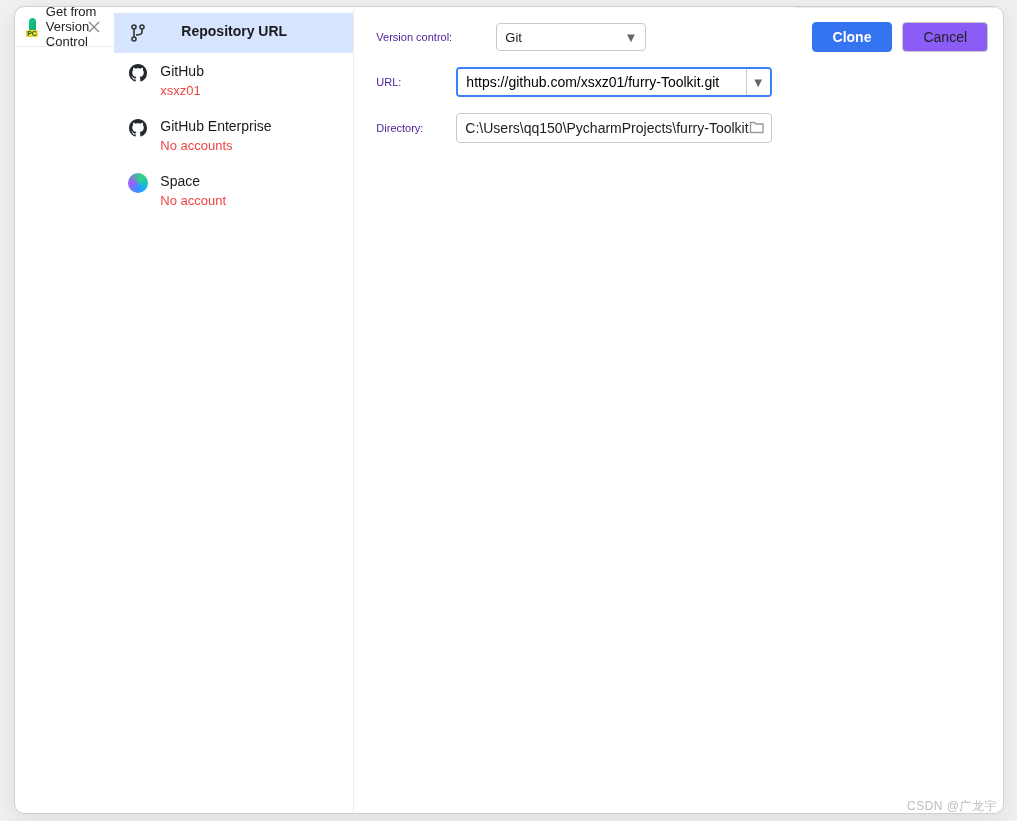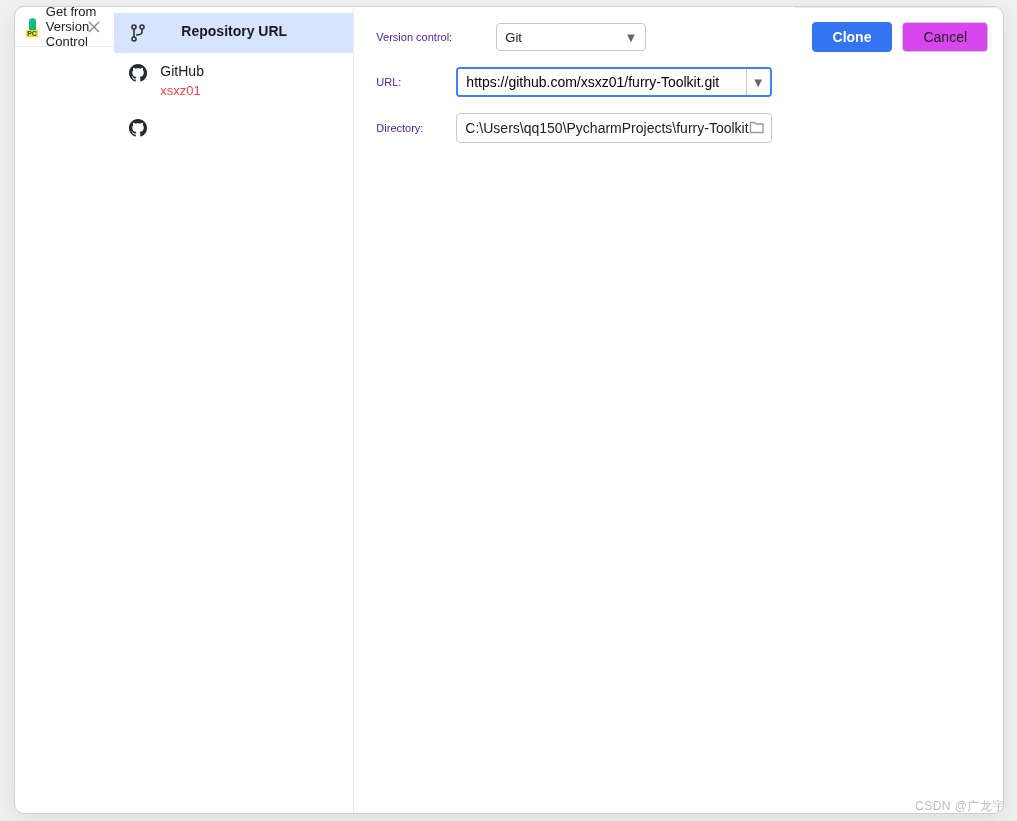--- a/index.html
+++ b/index.html
@@ -118,27 +118,27 @@
     .dir-text{flex:1; overflow:hidden; white-space:nowrap;}
     .folder-ico{color:#9a9a9a; cursor:pointer;}
     .footer{
       height:58px; border-top:1px solid #ececec;
       display:flex; align-items:center; justify-content:flex-end;
       padding:4px 18px; gap:10px;
     }
     .btn{
       height:30px; padding:0 20px; border-radius:4px;
       font-size:14px; cursor:pointer;
-      border:1px solid #c8c8c8; background:#d946ef; color:#222;
+      border:1px solid #c8c8c8; background:#8b5cf6; color:#222;
     }
     .btn.primary{
       background:#3574f0; border-color:#3574f0; color:#fff; font-weight:600;
     }
     .watermark{
-      position:absolute; right:12px; bottom:6px;
+      position:absolute; right:20px; bottom:6px;
       font-size:12px; color:#bdbdbd; pointer-events:none;
       letter-spacing:.5px;
     }
     .space-icon{
       background: conic-gradient(from 30deg,#2bd97f,#1aa6ff,#9b5cff,#2bd97f);
       border-radius:50%;
     }
   </style>
 </head>
 <body>
@@ -184,22 +184,33 @@
           <div class="side-sub">xsxz01</div>
         </div>
       </div>
 
       <div class="side-item">
         <div class="side-icon">
           <svg width="18" height="18" viewBox="0 0 16 16">
               <path fill="#24292f" d="M8 0C3.58 0 0 3.58 0 8c0 3.54 2.29 6.53 5.47 7.59.4.07.55-.17.55-.38 0-.19-.01-.82-.01-1.49-2.01.37-2.53-.49-2.69-.94-.09-.23-.48-.94-.82-1.13-.28-.15-.68-.52-.01-.53.63-.01 1.08.58 1.23.82.72 1.21 1.87.87 2.33.66.07-.52.28-.87.51-1.07-1.78-.2-3.64-.89-3.64-3.95 0-.87.31-1.59.82-2.15-.08-.2-.36-1.02.08-2.12 0 0 .67-.21 2.2.82.64-.18 1.32-.27 2-.27.68 0 1.36.09 2 .27 1.53-1.04 2.2-.82 2.2-.82.44 1.1.16 1.92.08 2.12.51.56.82 1.27.82 2.15 0 3.07-1.87 3.75-3.65 3.95.29.25.54.73.54 1.48 0 1.07-.01 1.93-.01 2.2 0 .21.15.46.55.38A8.013 8.013 0 0016 8c0-4.42-3.58-8-8-8z"></path>
             </svg>
         </div>
-      </div>
-
+        <div class="side-text">
+          <div class="side-title">GitHub Enterprise</div>
+          <div class="side-sub">No accounts</div>
+        </div>
+      </div>
+
+      <div class="side-item">
+        <div class="side-icon space-icon"></div>
+        <div class="side-text">
+          <div class="side-title">Space</div>
+          <div class="side-sub">No account</div>
+        </div>
+      </div>
 
     </div>
 
     <div class="main">
 
       <div class="form-row">
         <div class="form-label">Version control:</div>
         <div class="select">
           <span>Git</span>
           <span class="caret">▼</span>

